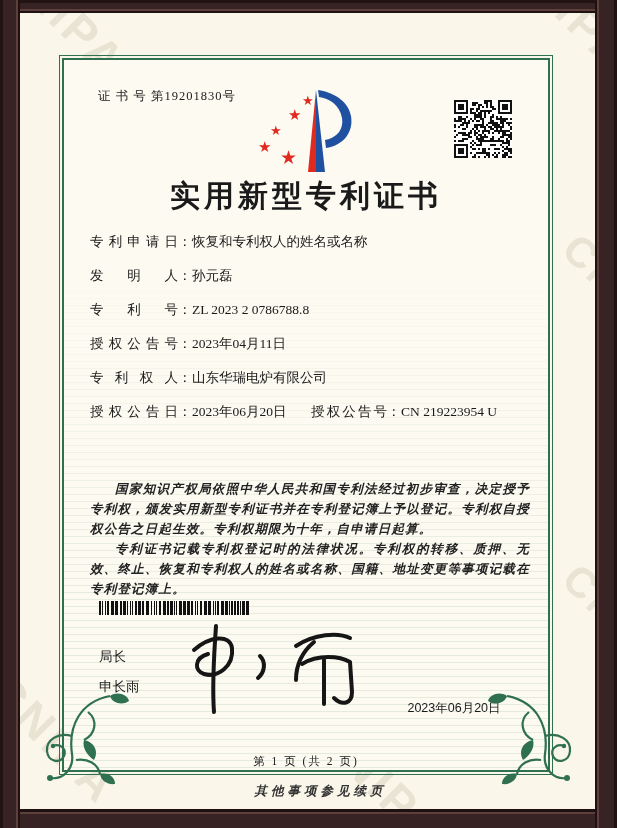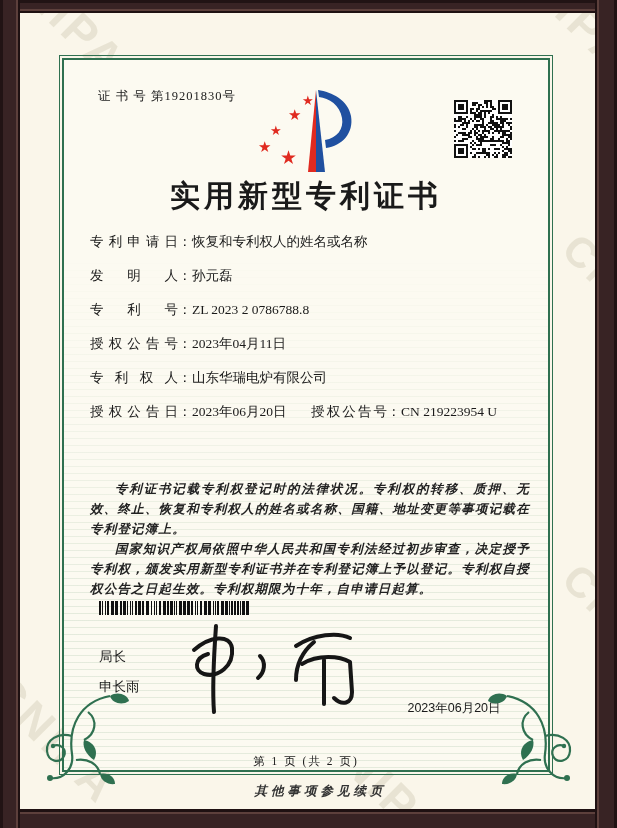--- a/index.html
+++ b/index.html
@@ -486,22 +486,22 @@
       </div>
       <div class="frow">
         <span class="flabel">专利权人</span><span class="fcolon">：</span><span class="fvalue">山东华瑞电炉有限公司</span>
       </div>
       <div class="frow frow-grant">
         <span class="flabel">授权公告日</span><span class="fcolon">：</span><span class="fvalue">2023年06月20日</span><span class="flabel2">授权公告号</span><span class="fcolon">：</span><span class="fvalue">CN 219223954 U</span>
       </div>
     </div>
 
     <div class="legal">
+      <p>国家知识产权局依照中华人民共和国专利法经过初步审查，决定授予专利权，颁发实用新型专利证书并在专利登记簿上予以登记。专利权自授权公告之日起生效。专利权期限为十年，自申请日起算。</p>
       <p>专利证书记载专利权登记时的法律状况。专利权的转移、质押、无效、终止、恢复和专利权人的姓名或名称、国籍、地址变更等事项记载在专利登记簿上。</p>
-      <p>国家知识产权局依照中华人民共和国专利法经过初步审查，决定授予专利权，颁发实用新型专利证书并在专利登记簿上予以登记。专利权自授权公告之日起生效。专利权期限为十年，自申请日起算。</p>
     </div>
 
     <div class="barcode" id="barcode">
         <div class="bar" style="width:2px"></div>
         <div class="gap" style="width:1px"></div>
         <div class="bar" style="width:1px"></div>
         <div class="gap" style="width:2px"></div>
         <div class="bar" style="width:1px"></div>
         <div class="gap" style="width:1px"></div>
         <div class="bar" style="width:2px"></div>

